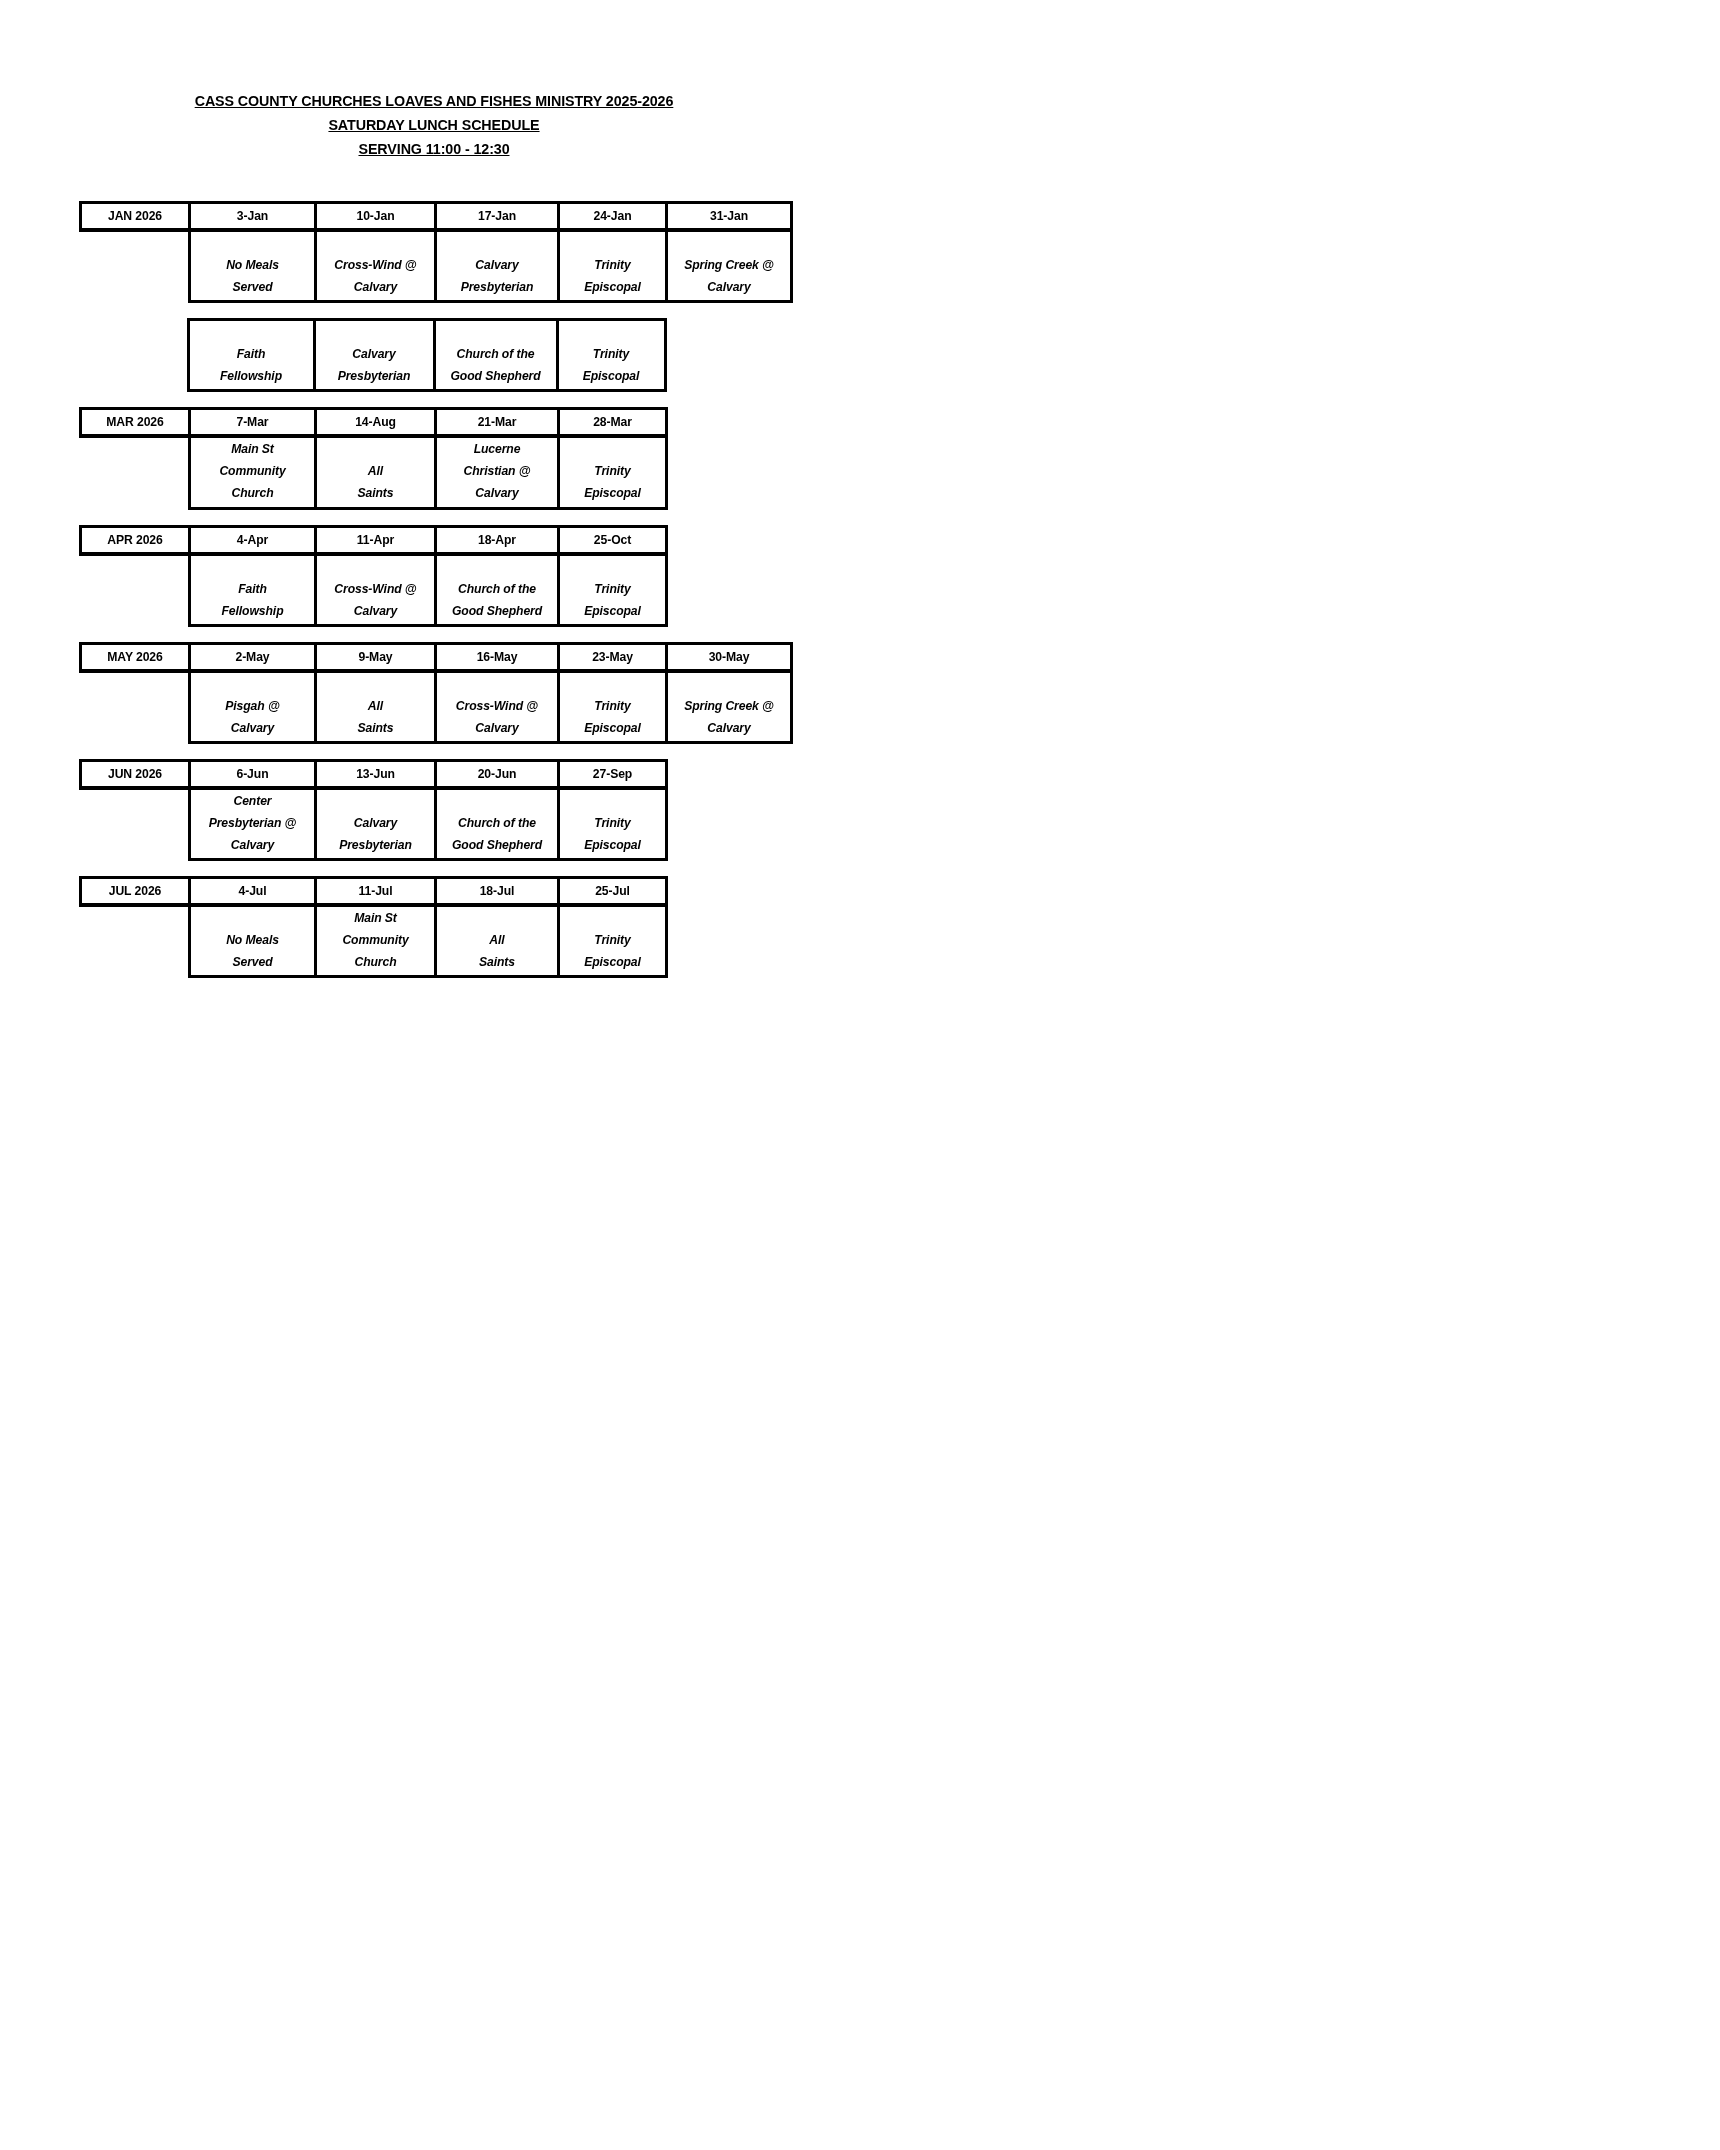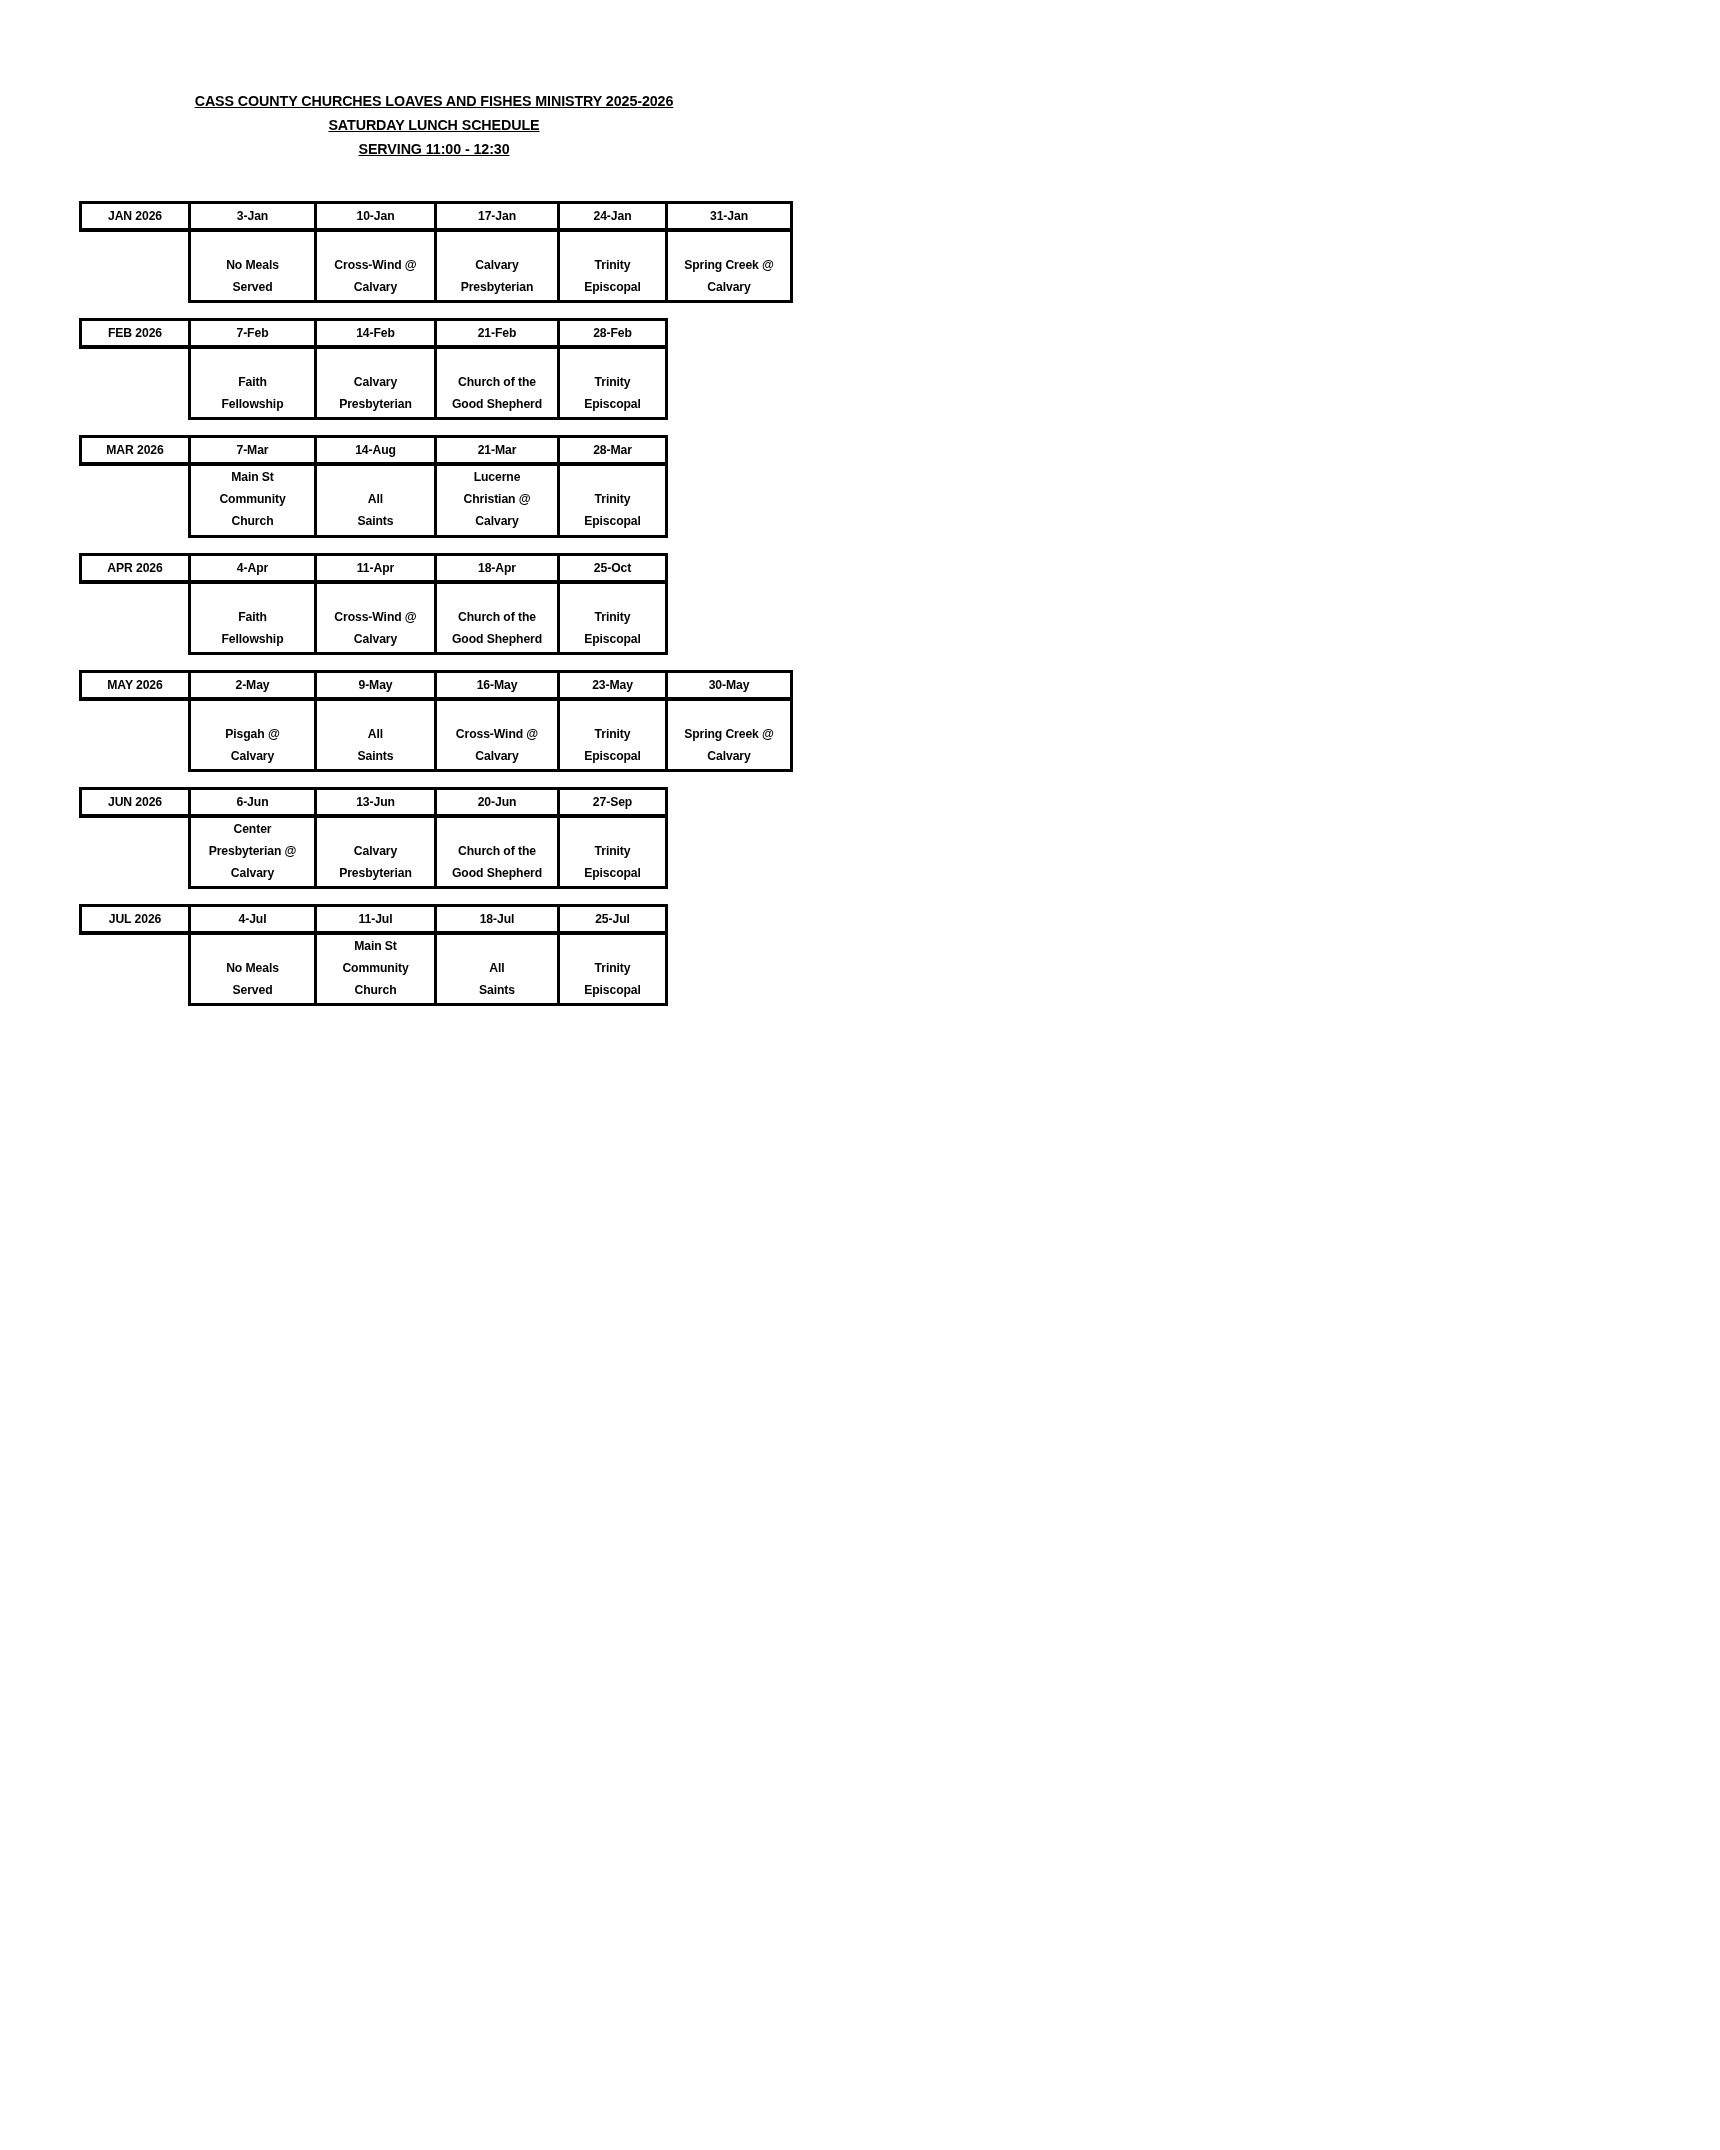--- a/index.html
+++ b/index.html
@@ -24,20 +24,21 @@
     letter-spacing:-0.1px;
   }
   tr.hdr td{
     border:3.6px solid #000;border-bottom:4.3px solid #000;
     height:24px;vertical-align:middle;padding:0 1.4px;
   }
   tr.bdy td{
     border:3.6px solid #000;height:66px;
     vertical-align:bottom;padding:0 1.4px 2.2px 1.4px;
     line-height:22px;
+    font-style:italic;
   }
   tr.bdy td.ghost{border:none;background:transparent;}
   col.m{width:109px}col.c1{width:126px}col.c2{width:120px}
   col.c3{width:123px}col.c4{width:108px}col.c5{width:125px}
   .ln{line-height:22px;}
 </style>
 </head>
 <body>
 
 <div class="page">
@@ -94,27 +95,20 @@
 
   <table class="sched" style="width:585px">
     <colgroup>
         <col class="m">
         <col class="c1">
         <col class="c2">
         <col class="c3">
         <col class="c4">
       </colgroup>
     <tbody>
-        <tr class="hdr">
-      <td>FEB 2026</td>
-      <td>7-Feb</td>
-      <td>14-Feb</td>
-      <td>21-Feb</td>
-      <td>28-Feb</td>
-    </tr>
     <tr class="bdy">
       <td class="ghost"></td>
       <td>
         <div class="ln">Faith</div>
         <div class="ln">Fellowship</div>
       </td>
       <td>
         <div class="ln">Calvary</div>
         <div class="ln">Presbyterian</div>
       </td>

